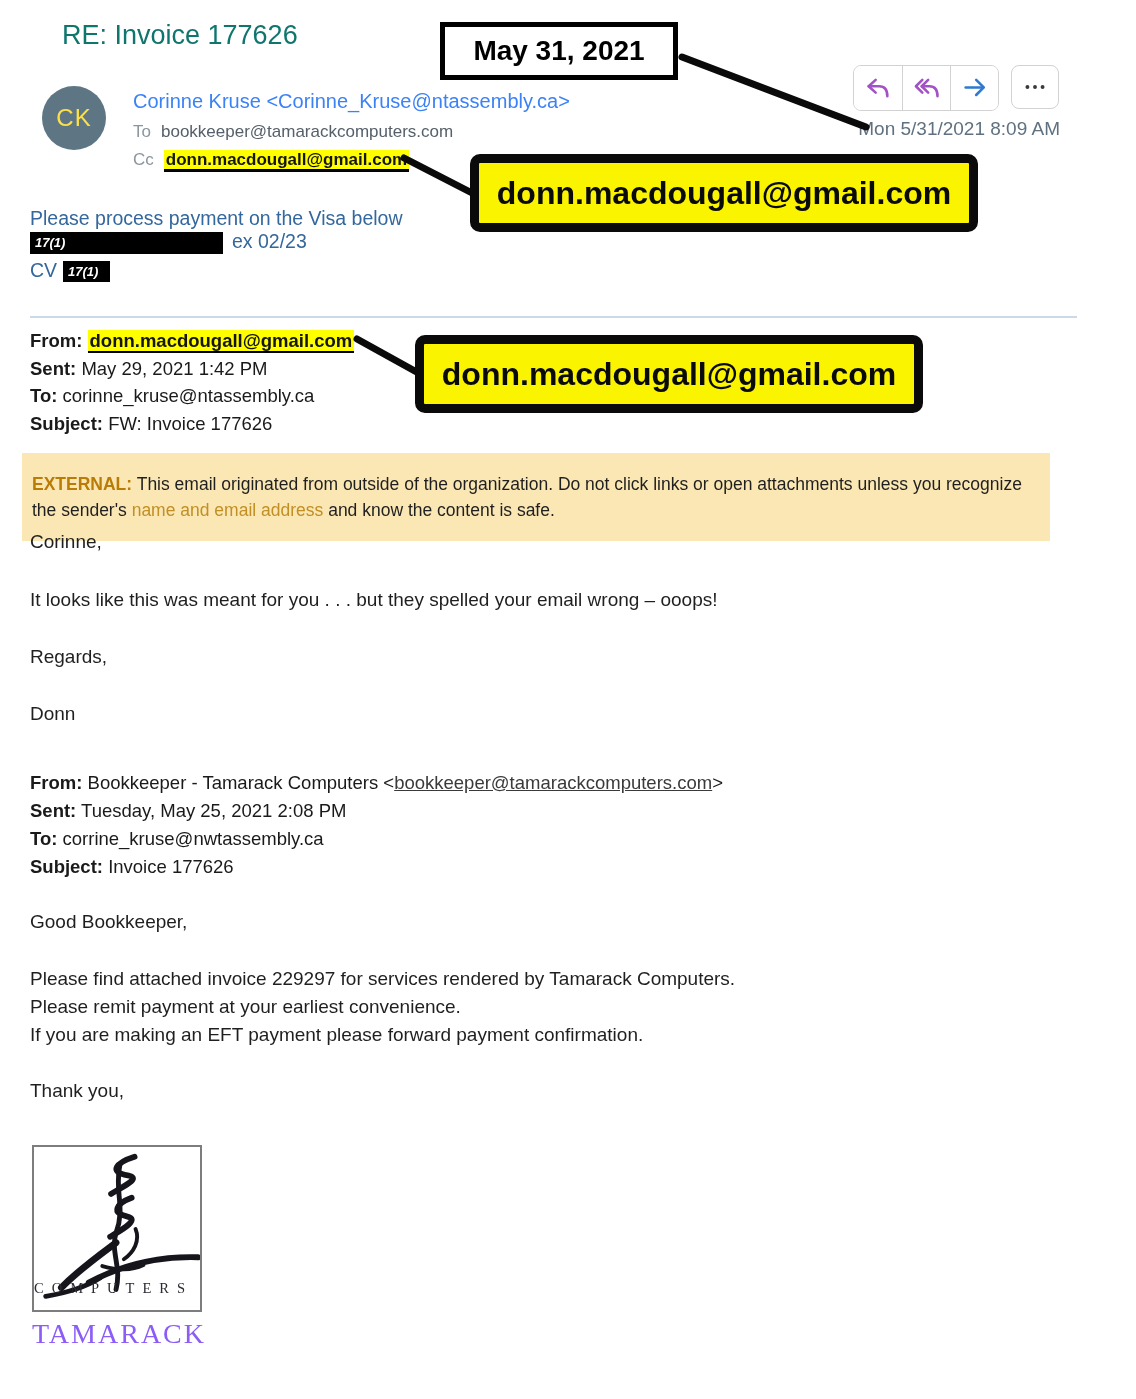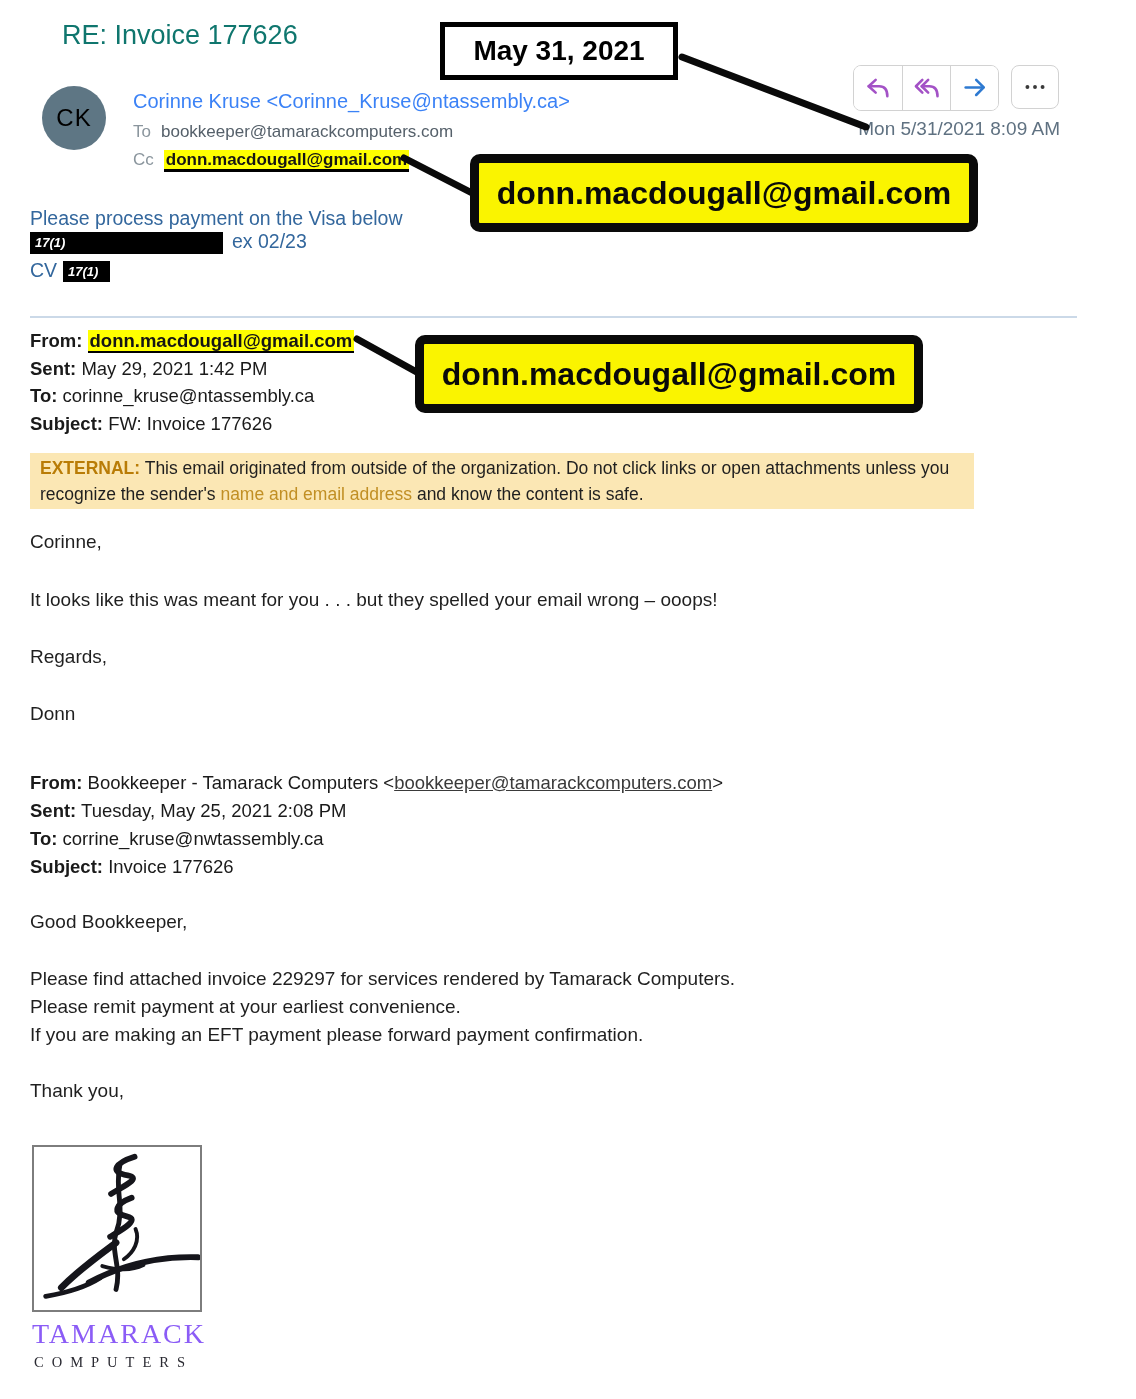--- a/index.html
+++ b/index.html
@@ -24,21 +24,21 @@
     font-size:32px; font-weight:bold; color:#0a0a0a; z-index:4;
   }
   #callout-a { left:470px; top:154px; width:508px; height:78px; }
   #callout-b { left:415px; top:335px; width:508px; height:78px; }
 
   .arrows { left:0; top:0; width:1136px; height:1399px; pointer-events:none; z-index:3; }
 
   
   .avatar {
     left:42px; top:86px; width:64px; height:64px; border-radius:50%;
-    background:#5E7684; color:#000000; display:flex; align-items:center; justify-content:center;
+    background:#5E7684; color:#fde047; display:flex; align-items:center; justify-content:center;
     font-size:24px; letter-spacing:1px;
   }
   .sender { left:133px; top:90px; font-size:20px; color:#3b82f6; }
   .meta-row { font-size:17px; color:#55606a; }
   .meta-label { color:#8a959d; margin-right:10px; }
   #to-row { left:133px; top:122px; }
   #cc-row { left:133px; top:150px; }
   .hl-email {
     background:#FFFF00; font-weight:600; color:#151515;
     border-bottom:3px solid #000; padding:0 2px;
@@ -63,32 +63,32 @@
 
   
   .qhdr { font-size:18.5px; color:#1a1a1a; line-height:27.5px; }
   #qhdr1 { left:30px; top:327px; }
   #qhdr2 { left:30px; top:769px; line-height:28px; }
   .qlabel { font-weight:bold; }
   .link-underline { color:#3a3a3a; text-decoration:underline; }
 
   
   .banner {
-    left:30px; top:453px; width:944px; background:#FBE7B4; padding:2px 10px;
+    left:22px; top:453px; width:1028px; background:#FBE7B4; padding:18px 10px;
     font-size:17.5px; line-height:26px; color:#1f1f1f;
   }
   .banner-label { color:#B97C06; font-weight:bold; }
   .banner-link { color:#C18F24; }
 
   .body-line { left:30px; font-size:19px; color:#1f1f1f; }
 
   
   .logo-box { left:32px; top:1145px; width:170px; height:167px; border:2px solid #7d7d7d; background:#fff; }
   .logo-name { left:32px; top:1318px; width:172px; text-align:center; font-family:"Liberation Serif", serif; font-size:28px; letter-spacing:2px; color:#8b5cf6; }
-  .logo-sub { left:34px; top:1354px; width:176px; font-family:"Liberation Serif", serif; font-size:14.5px; letter-spacing:8px; color:#2a2a32; }
+  .logo-sub { left:34px; top:1280px; width:176px; font-family:"Liberation Serif", serif; font-size:14.5px; letter-spacing:8px; color:#2a2a32; }
 </style>
 </head>
 <body>
 
 <div class="page">
 
   <svg class="abs arrows">
     <line x1="682" y1="57" x2="866" y2="127" stroke="#0a0a0a" stroke-width="7" stroke-linecap="round"></line>
     <line x1="404" y1="158" x2="474" y2="194" stroke="#0a0a0a" stroke-width="7" stroke-linecap="round"></line>
     <line x1="357" y1="339" x2="422" y2="375" stroke="#0a0a0a" stroke-width="7" stroke-linecap="round"></line>

